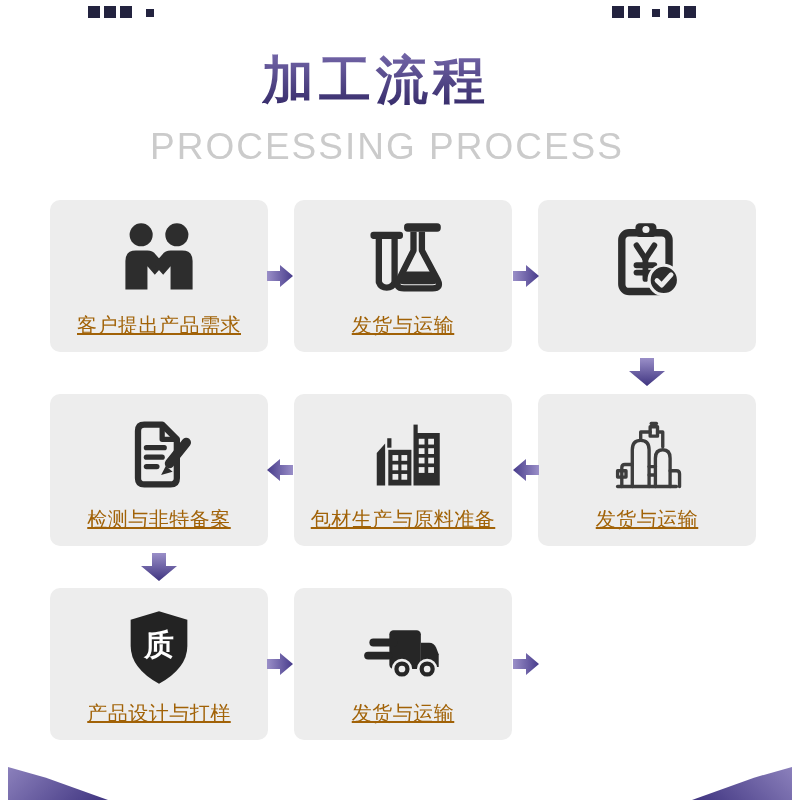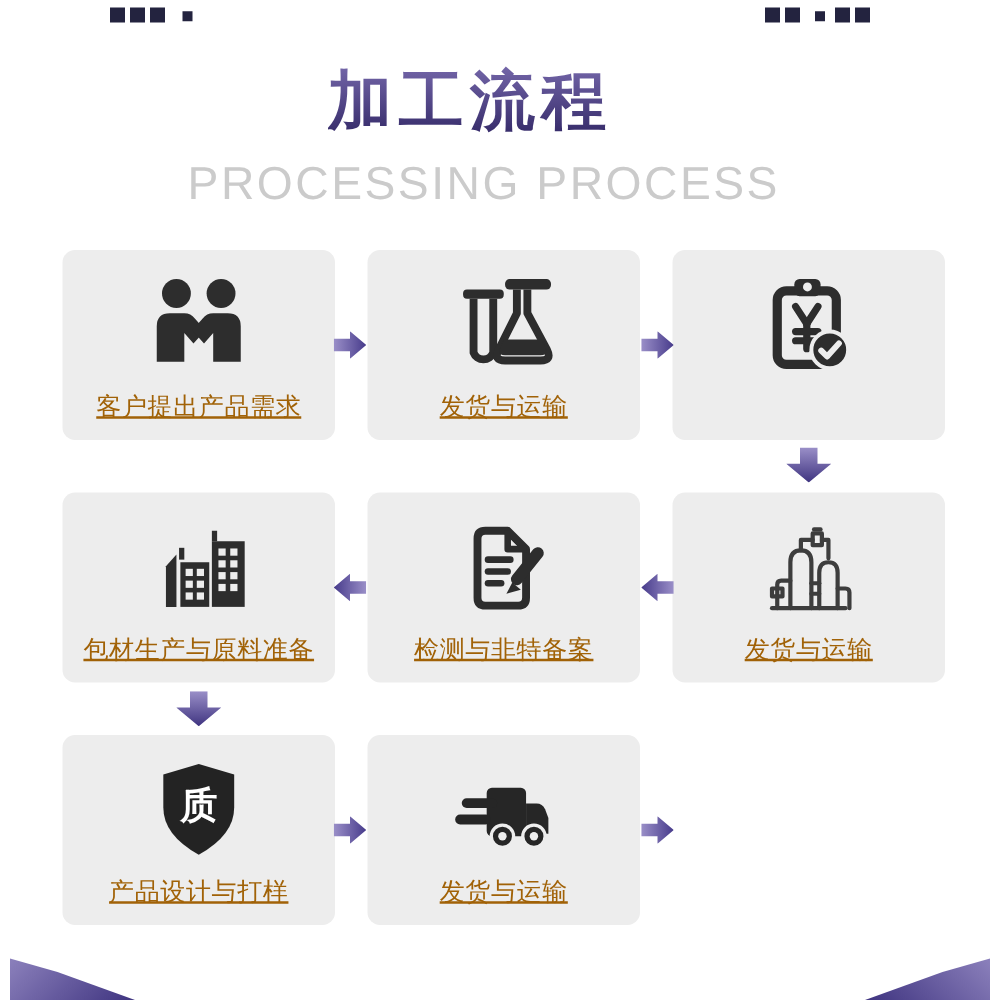--- a/index.html
+++ b/index.html
@@ -133,20 +133,37 @@
           <path d="M30 26 L38.5 39"></path>
             <path d="M47 26 L38.5 39"></path>
           <path d="M38.5 39 V58"></path>
             <path d="M30 45 H47"></path>
             <path d="M30 52 H47"></path>
         </g>
         <circle cx="56" cy="59" r="14" fill="#2d2d2d" stroke="#ededed" stroke-width="3"></circle>
         <path d="M49.5 59.5 l4.5 4.5 L63 54" stroke="#ededed" stroke-width="4.5" fill="none" stroke-linecap="round" stroke-linejoin="round"></path>
       </svg>
     </div>
+  </div>
+
+  <div class="card">
+    <div class="icon-wrap">
+      <svg viewBox="0 0 80 80" fill="none" stroke="#2d2d2d" stroke-width="6" stroke-linejoin="round">
+        <path d="M20 18 Q20 12 26 12 H43 L57 26 V63 Q57 69 51 69 H26 Q20 69 20 63 Z"></path>
+        <path d="M43 12 V26 H57" stroke-width="5"></path>
+        <g stroke-width="5" stroke-linecap="round">
+          <path d="M28 34 H45"></path>
+            <path d="M28 43 H43"></path>
+            <path d="M28 52 H38"></path>
+        </g>
+        <path d="M66 29 L50 49" stroke-width="9" stroke-linecap="round"></path>
+        <path d="M46.5 51.5 L53 57 L42 60 Z" fill="#2d2d2d" stroke="none"></path>
+      </svg>
+    </div>
+    <div class="card-label">检测与非特备案</div>
   </div>
 
   <div class="card">
     <div class="icon-wrap">
       <svg viewBox="0 0 80 80" fill="#2d2d2d">
         <path d="M15 70 V39 L23 30 V70 Z"></path>
         <rect x="25" y="25" width="4" height="9"></rect>
         <rect x="26" y="36" width="22" height="34"></rect>
         <rect x="50" y="20" width="25" height="50"></rect>
         <rect x="50" y="12" width="4" height="8"></rect>
@@ -164,37 +181,20 @@
           <rect x="55" y="43.5" width="5.5" height="5.5"></rect>
             <rect x="64" y="43.5" width="5.5" height="5.5"></rect>
           <rect x="55" y="52.5" width="5.5" height="5.5"></rect>
             <rect x="64" y="52.5" width="5.5" height="5.5"></rect>
         </g>
       </svg>
     </div>
     <div class="card-label">包材生产与原料准备</div>
   </div>
 
-  <div class="card">
-    <div class="icon-wrap">
-      <svg viewBox="0 0 80 80" fill="none" stroke="#2d2d2d" stroke-width="6" stroke-linejoin="round">
-        <path d="M20 18 Q20 12 26 12 H43 L57 26 V63 Q57 69 51 69 H26 Q20 69 20 63 Z"></path>
-        <path d="M43 12 V26 H57" stroke-width="5"></path>
-        <g stroke-width="5" stroke-linecap="round">
-          <path d="M28 34 H45"></path>
-            <path d="M28 43 H43"></path>
-            <path d="M28 52 H38"></path>
-        </g>
-        <path d="M66 29 L50 49" stroke-width="9" stroke-linecap="round"></path>
-        <path d="M46.5 51.5 L53 57 L42 60 Z" fill="#2d2d2d" stroke="none"></path>
-      </svg>
-    </div>
-    <div class="card-label">检测与非特备案</div>
-  </div>
-
 
   <div class="card">
     <div class="icon-wrap">
       <svg viewBox="0 0 80 80" fill="none" stroke="#3d3d3d" stroke-width="3.2" stroke-linecap="round" stroke-linejoin="round">
         <path d="M12 71 H68"></path>
         <path d="M26 71 V36 Q26 27 34 27 Q42 27 42 36 V71"></path>
         <path d="M48 71 V44 Q48 36 55 36 Q62 36 62 44 V71"></path>
         <path d="M34 27 V19 H43"></path>
         <path d="M50 19 H55 V33"></path>
         <rect x="43" y="14" width="7" height="9"></rect>

